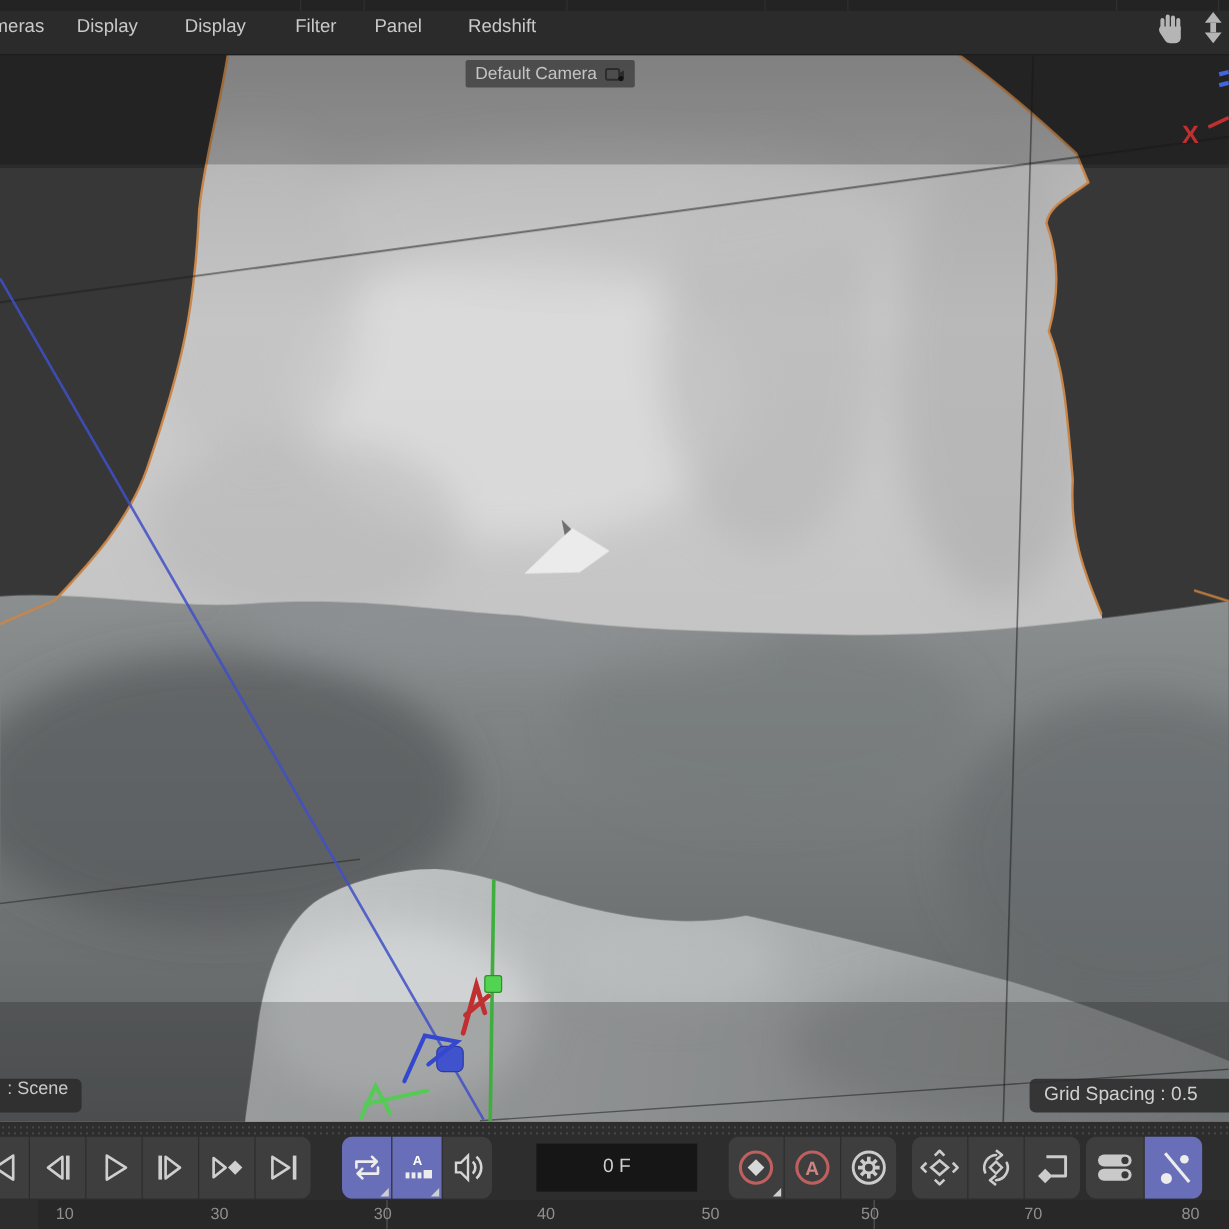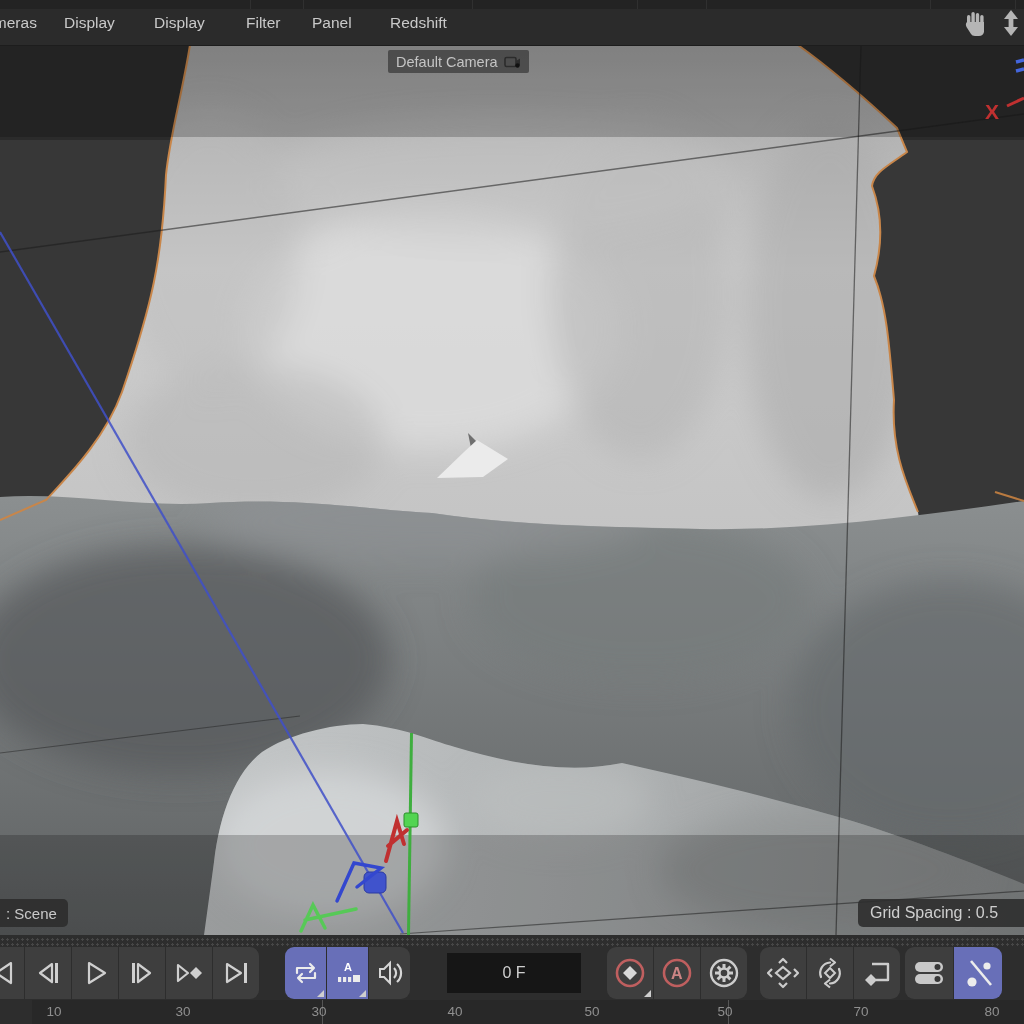--- a/index.html
+++ b/index.html
@@ -13,21 +13,21 @@
   .menubar .topstrip{position:absolute;left:0;top:0;width:1024px;height:9px;background:#232323;}
   .menubar .topstrip i{position:absolute;top:0;width:1px;height:9px;background:#303030;}
   .menu-item{position:absolute;top:14px;font-size:15.5px;color:#c9c9c9;cursor:default;white-space:nowrap;}
   .mb-icons{position:absolute;top:8px;right:2px;display:flex;gap:10px;}
   
   .viewport-svg{position:absolute;left:0;top:0;z-index:1;}
   .hud{position:absolute;z-index:20;color:#c4c4c4;}
   .cam-label{left:388px;top:50px;height:23px;background:rgba(62,62,62,.78);
     display:flex;align-items:center;gap:6px;padding:0 8px;font-size:14.5px;border-radius:2px;}
   .scene-label{left:0;top:899px;height:28px;background:rgba(44,44,44,.88);
-    display:flex;align-items:center;padding:0 11px 0 6px;font-size:15px;border-radius:0 5px 5px 0;color:#c9c9c9;}
+    display:flex;align-items:flex-start;padding:0 11px 0 6px;font-size:15px;border-radius:0 5px 5px 0;color:#c9c9c9;}
   .grid-label{left:858px;top:899px;height:28px;width:200px;background:rgba(44,44,44,.88);
     display:flex;align-items:center;padding:0 0 0 12px;font-size:16px;border-radius:5px 0 0 5px;color:#cfcfcf;white-space:nowrap;}
   
   .toolbar{position:absolute;left:0;top:935px;width:1024px;height:89px;background:#2d2d2d;z-index:30;}
   .dotstrip{position:absolute;left:0;top:2px;width:1024px;height:10px;
     background-image:radial-gradient(#474747 1px, transparent 1.3px);background-size:5px 5px;}
   .btn-group{position:absolute;top:947px;display:flex;gap:1px;background:#2d2d2d;border-radius:9px;overflow:hidden;z-index:31;}
   .btn{width:46px;height:52px;background:#3e3e3e;display:flex;align-items:center;justify-content:center;position:relative;border:0;padding:0;cursor:default;}
   .btn.blue{background:#686fb8;}
   .btn.corner::after{content:"";position:absolute;right:2px;bottom:2px;border-left:7px solid transparent;border-bottom:7px solid #cfcfcf;}

